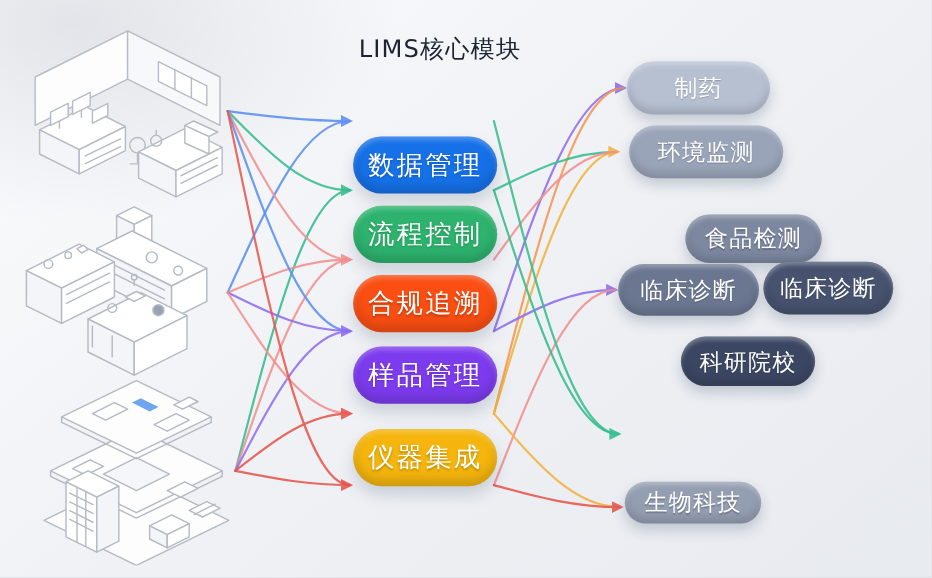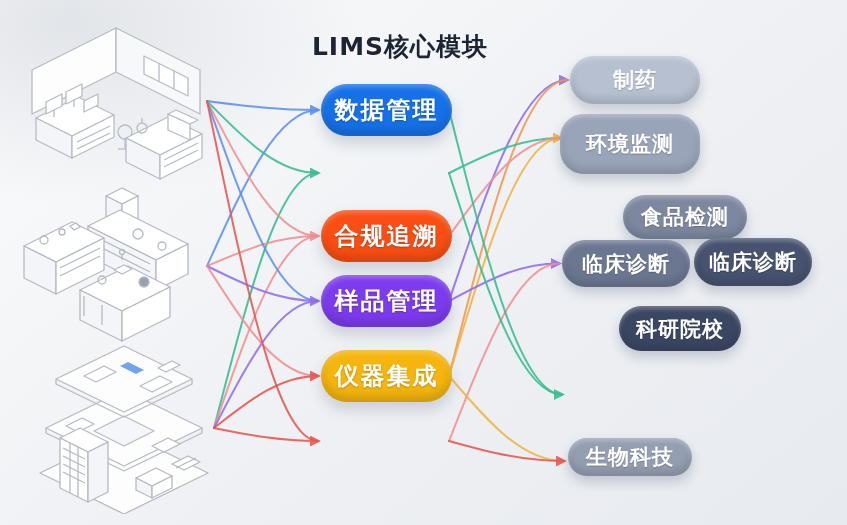--- a/index.html
+++ b/index.html
@@ -3,28 +3,28 @@
 <meta charset="utf-8">
 <style>
   html,body{margin:0;padding:0;}
   body{font-family:"DejaVu Sans","Liberation Sans",sans-serif;background:#dfe2e7;}
   #stage{position:relative;width:847px;height:525px;overflow:hidden;
          background:linear-gradient(140deg,#fbfcfd 0%,#f0f2f5 45%,#e7eaef 100%);}
   #stage::before{content:"";position:absolute;inset:0;
          background:radial-gradient(420px 260px at 8% 4%,rgba(196,201,209,.45),rgba(196,201,209,0) 70%);
          pointer-events:none;}
   #title{position:absolute;left:300px;top:30px;width:200px;text-align:center;
-         font-size:25px;font-weight:700;color:#1d2433;letter-spacing:1px;}
+         font-size:22px;font-weight:400;color:#1d2433;letter-spacing:1px;}
   #wires{position:absolute;left:0;top:0;z-index:1;}
   .illu{position:absolute;z-index:2;}
   .pill{position:absolute;z-index:3;display:flex;align-items:center;justify-content:center;
-        color:#fff;font-weight:700;white-space:nowrap;}
+        color:#fff;font-weight:400;white-space:nowrap;}
   .mod{border-radius:27px;font-size:24px;letter-spacing:2px;
        text-shadow:0 1px 2px rgba(0,0,0,.25);
-       box-shadow:0 8px 14px rgba(40,60,90,.18), inset 0 -6px 10px rgba(0,0,0,.16), inset 0 3px 5px rgba(255,255,255,.28);}
+       box-shadow:0 8px 14px rgba(40,60,90,.18), inset 0 -6px 10px rgba(0,0,0,.16), inset 0 3px 5px rgba(255,255,255,.28);margin-top:40px;}
   .ind{border-radius:24px;font-size:21px;letter-spacing:1px;
        text-shadow:0 1px 1px rgba(0,0,0,.22);
        box-shadow:0 6px 12px rgba(40,60,90,.22), inset 0 3px 4px rgba(255,255,255,.30), inset 0 -5px 8px rgba(0,0,0,.14);}
   svg.art{display:block;}
   svg.art *{vector-effect:non-scaling-stroke;}
 </style>
 </head>
 <body>
 
 <div id="stage">
@@ -169,25 +169,26 @@
         <line x1="46" y1="105" x2="46" y2="155"></line>
       <polygon points="104,136 124,126 140,134 120,144" fill="#fff"></polygon>
       <polygon points="104,136 104,148 120,156 120,144" fill="#f3f5f8"></polygon>
       <polygon points="120,144 120,156 140,146 140,134" fill="#fff"></polygon>
       <polygon points="140,122 156,114 168,120 152,128" fill="#fff"></polygon>
       <line x1="144" y1="126" x2="164" y2="116"></line>
     </svg>
   </div>
 
   <div class="pill mod" style="left: 321px; top: 84px; width: 131px; height: 52px; background: rgb(22, 113, 232);">数据管理</div>
+  <div class="pill mod" style="left: 321px; top: 147px; width: 131px; height: 52px; background: rgb(45, 179, 110);">流程控制</div>
   <div class="pill mod" style="left: 321px; top: 210px; width: 131px; height: 52px; background: rgb(250, 78, 18);">合规追溯</div>
   <div class="pill mod" style="left: 321px; top: 350px; width: 131px; height: 52px; background: rgb(245, 181, 13);">仪器集成</div>
   <div class="pill mod" style="left: 321px; top: 275px; width: 131px; height: 52px; background: rgb(125, 59, 238);">样品管理</div>
 
   <div class="pill ind" style="left: 570px; top: 56px; width: 130px; height: 48px; background: rgb(183, 192, 209);">制药</div>
-  <div class="pill ind" style="left: 560px; top: 114px; width: 140px; height: 60px; background: rgb(153, 164, 184);">环境监测</div>
+  <div class="pill ind" style="left: 572px; top: 114px; width: 140px; height: 48px; background: rgb(153, 164, 184);">环境监测</div>
   <div class="pill ind" style="left: 623px; top: 195px; width: 124px; height: 44px; background: rgb(125, 136, 160);">食品检测</div>
   <div class="pill ind" style="left: 562px; top: 240px; width: 128px; height: 47px; background: rgb(107, 119, 145);">临床诊断</div>
   <div class="pill ind" style="left: 694px; top: 238px; width: 118px; height: 48px; background: rgb(70, 82, 110);">临床诊断</div>
   <div class="pill ind" style="left: 619px; top: 306px; width: 122px; height: 45px; background: rgb(59, 70, 98);">科研院校</div>
   <div class="pill ind" style="left: 568px; top: 438px; width: 124px; height: 38px; background: rgb(148, 158, 177);">生物科技</div>
 
 </div>
 
 </body></html>

